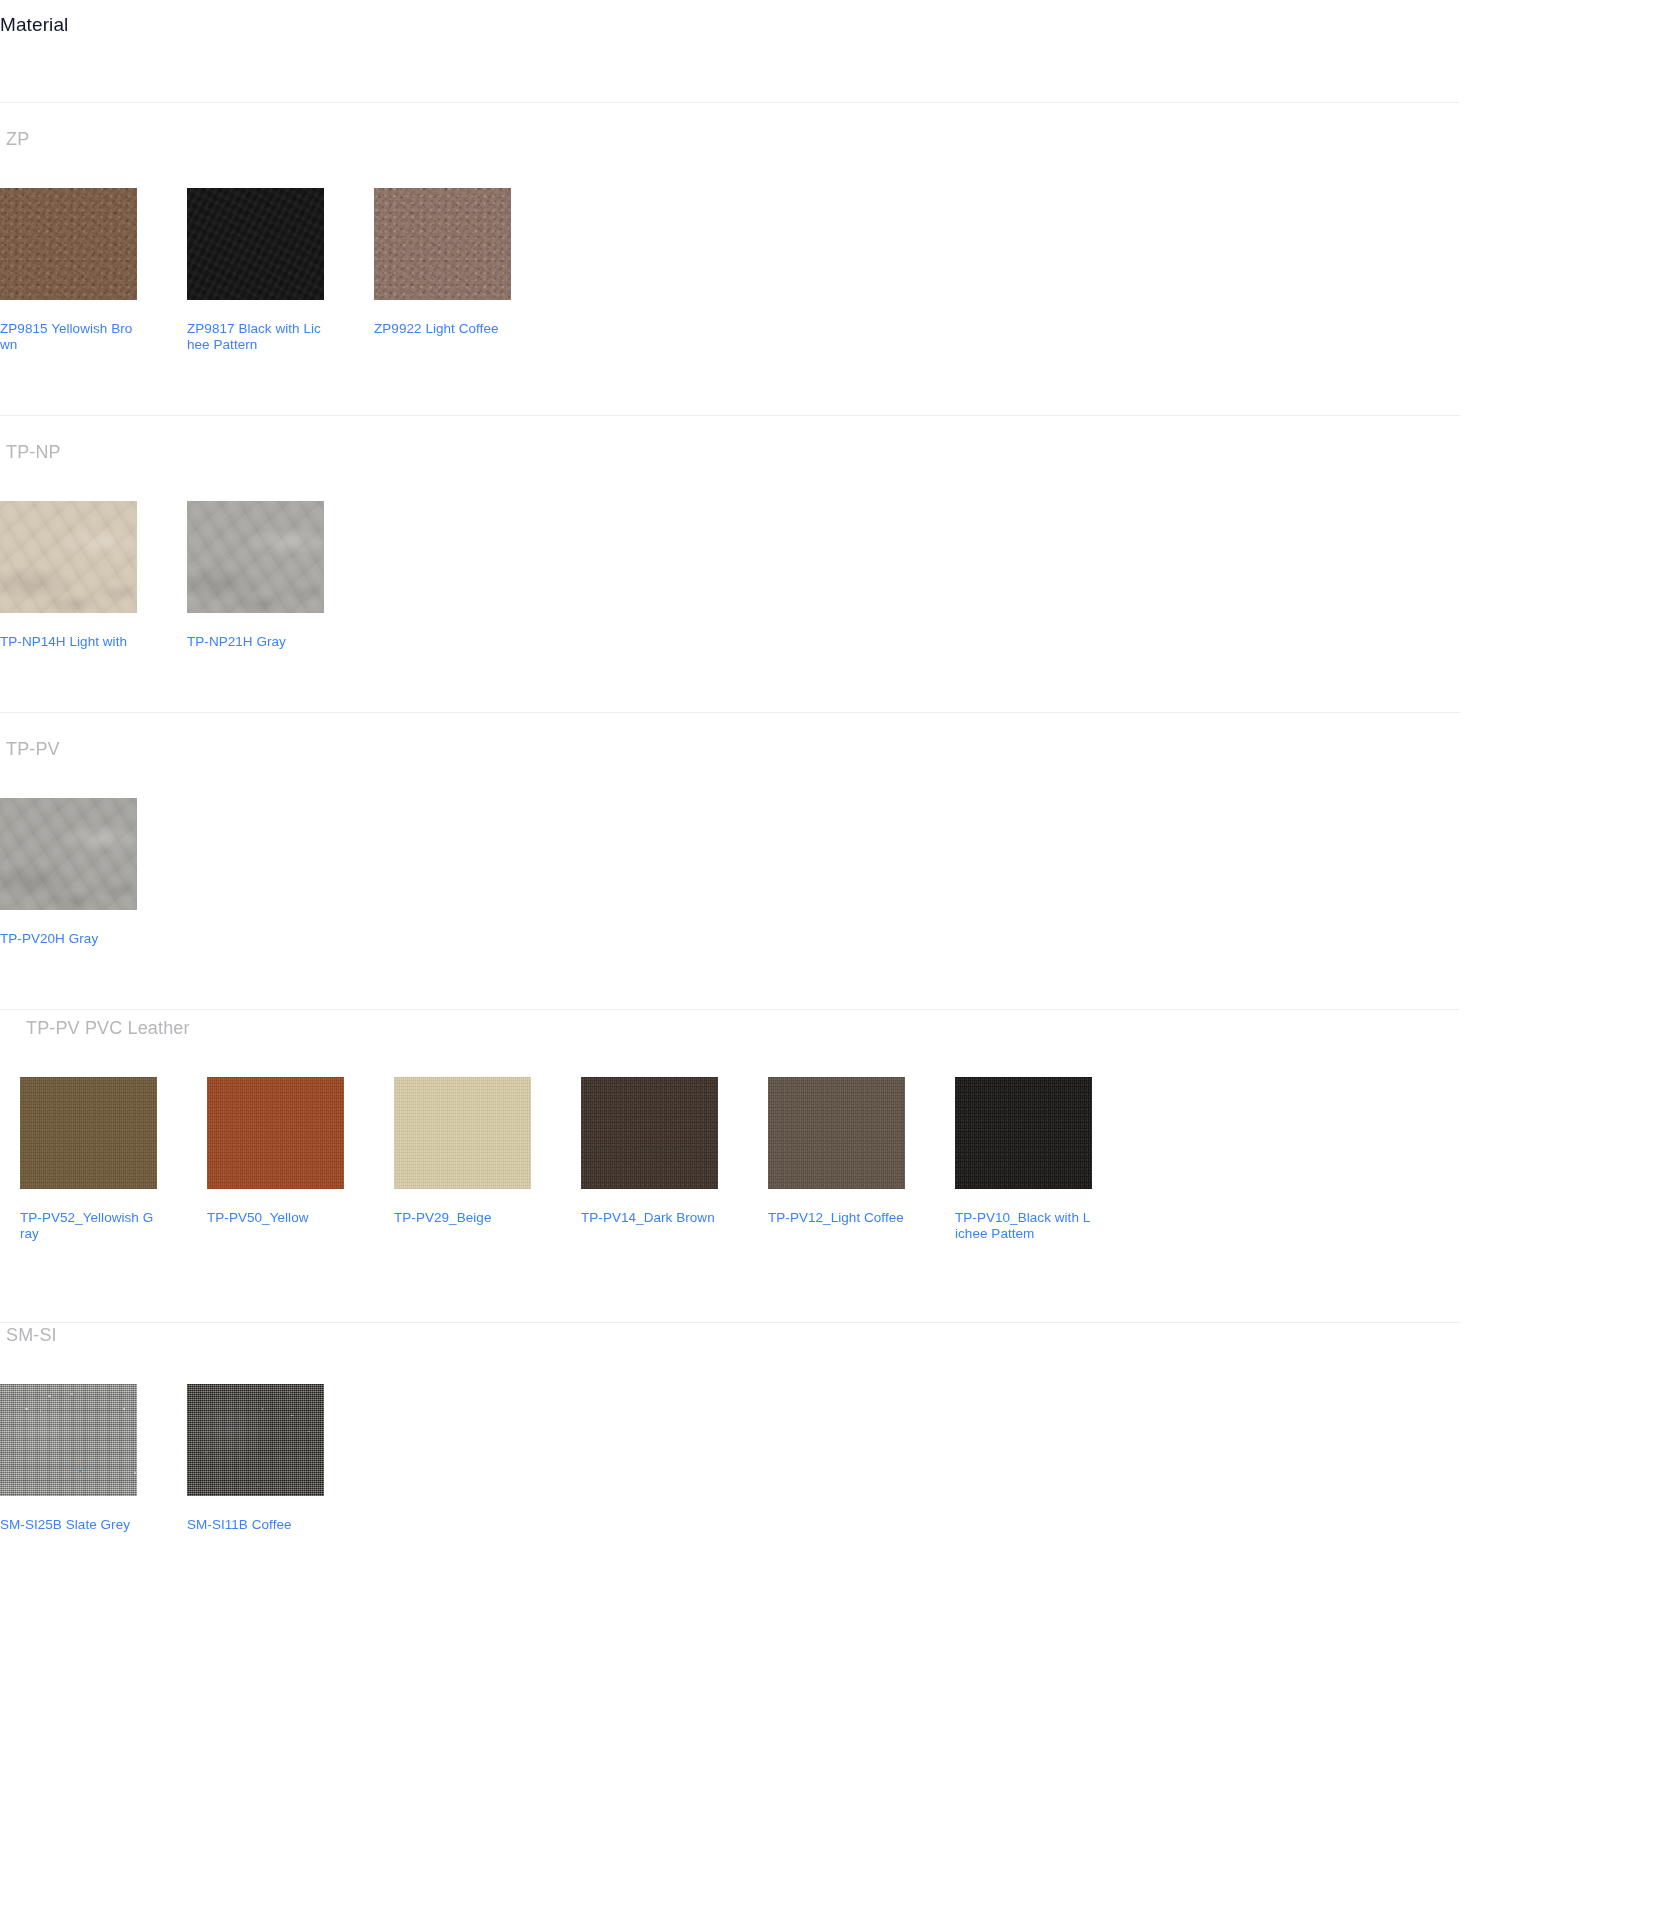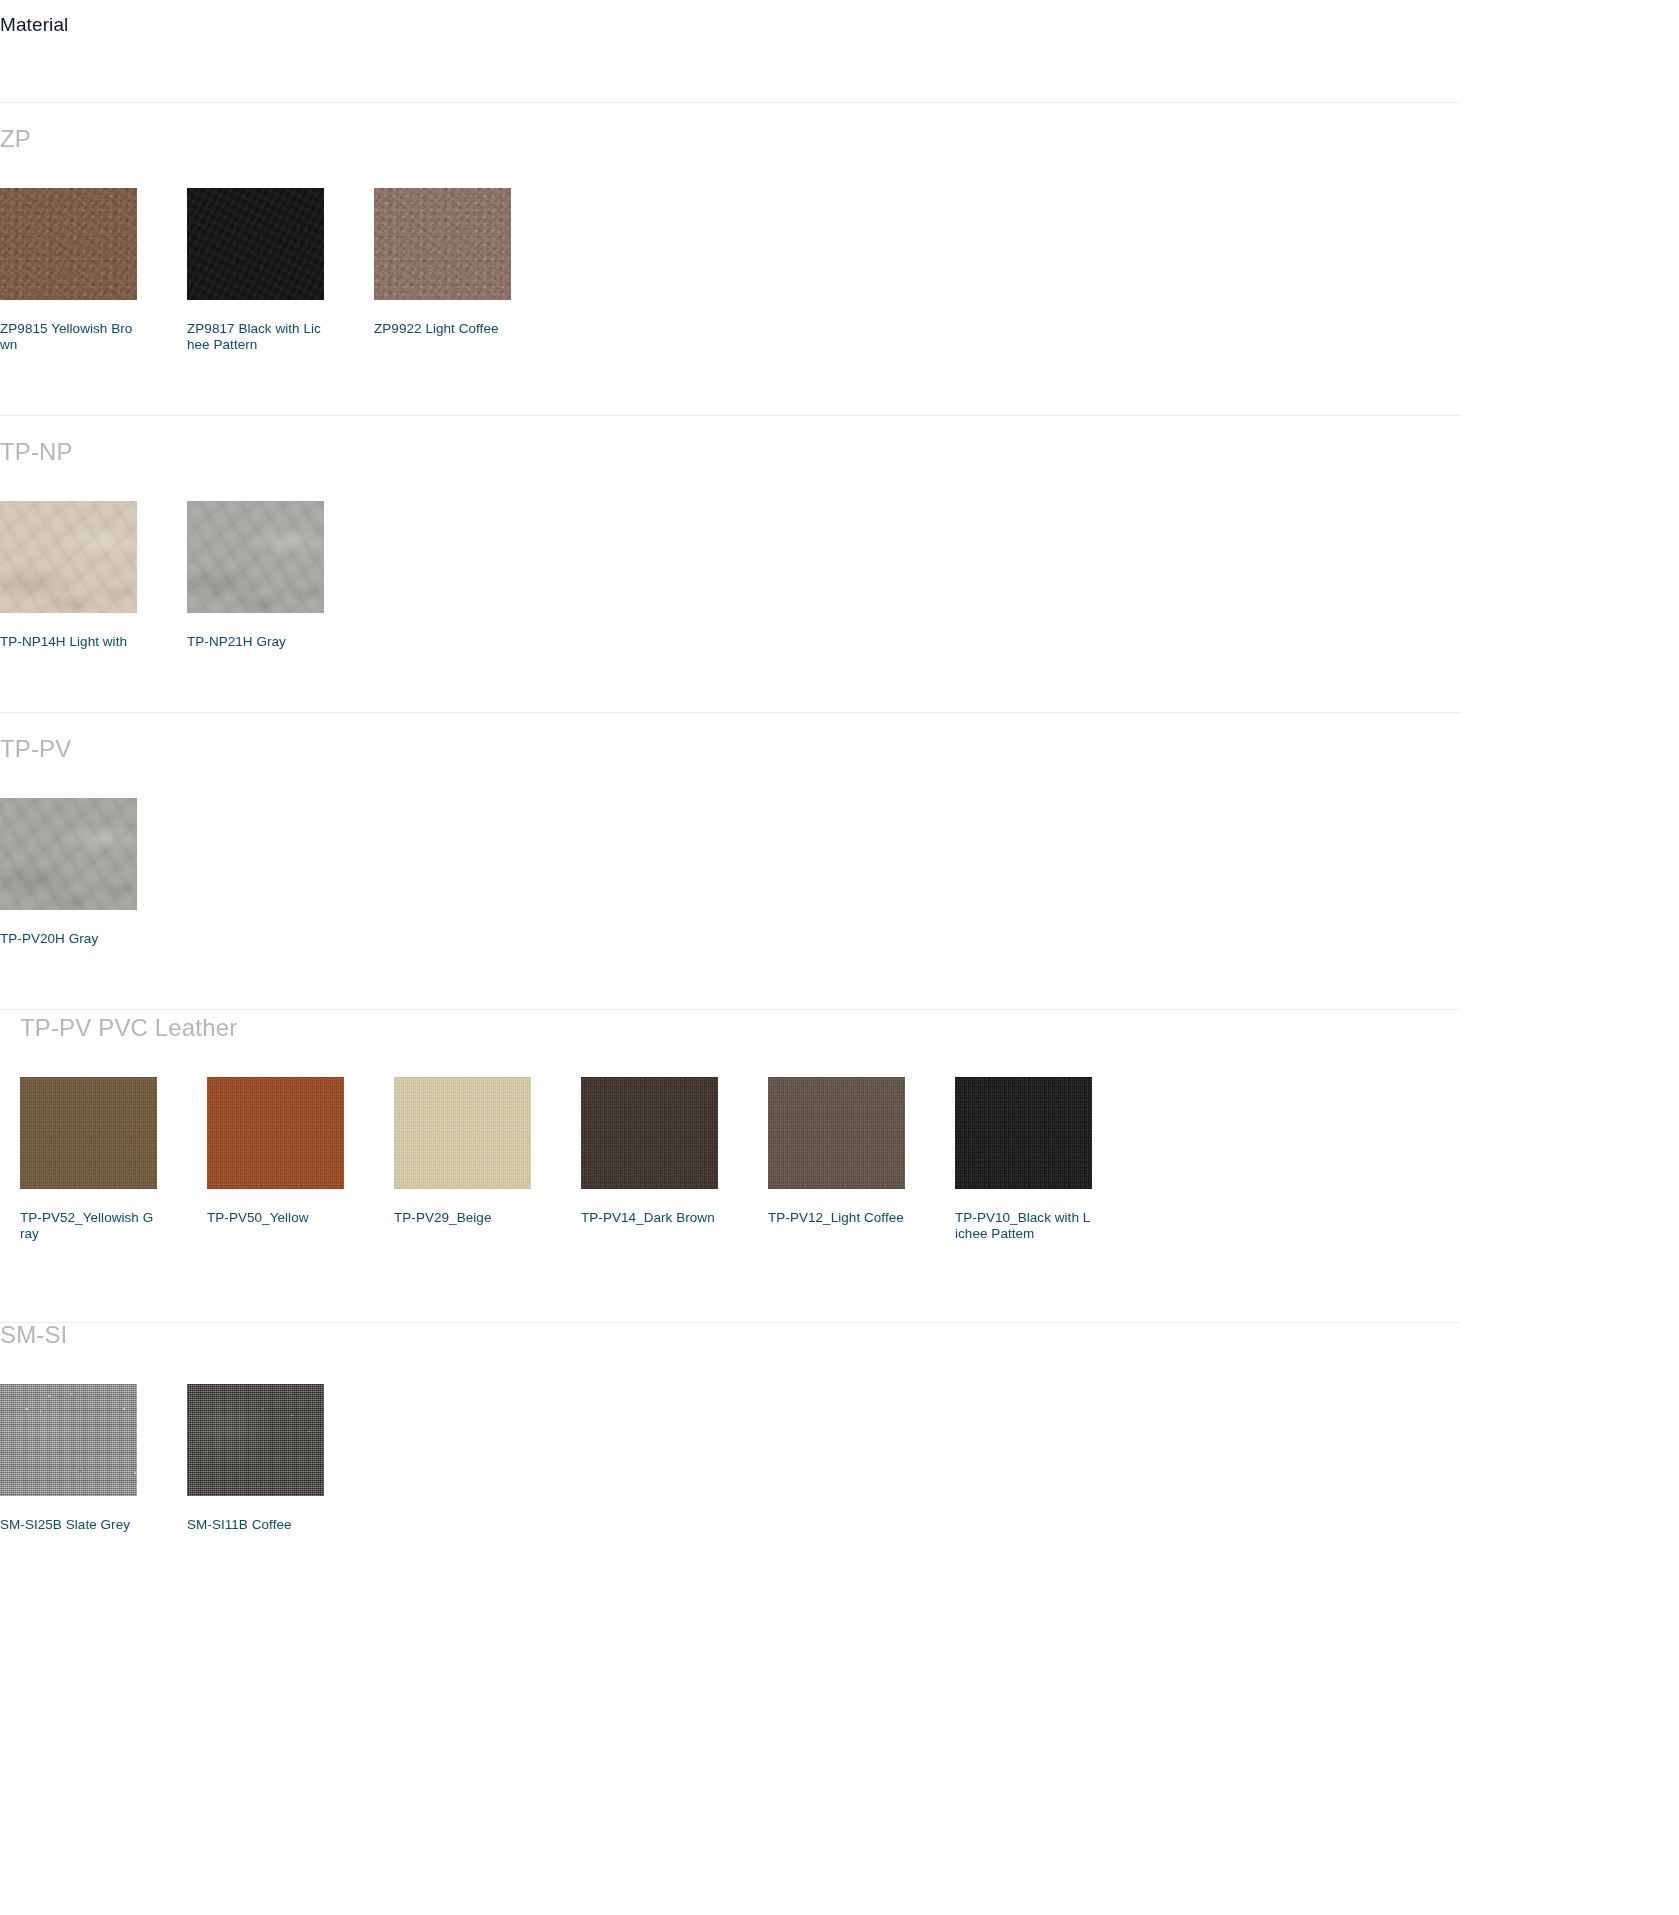--- a/index.html
+++ b/index.html
@@ -37,26 +37,27 @@
     background: #eeeeee;
   }
 
   .section {
     position: absolute;
     left: 0px;
     width: 1679px;
   }
 
   .section-header {
-    font-size: 24px;
+    font-size: 18px;
     line-height: 22px;
     color: #b6b6bb;
     letter-spacing: 0.15px;
     white-space: nowrap;
     margin: 0 0 38px 0;
+    padding-left: 6px;
   }
 
   .swatch-row {
     display: flex;
     flex-direction: row;
     align-items: flex-start;
     gap: 50px;
   }
 
   .swatch-cell {
@@ -70,21 +71,21 @@
     display: block;
     position: relative;
     overflow: hidden;
     background-repeat: repeat;
   }
 
   .swatch-label {
     margin-top: 21px;
     font-size: 13.5px;
     line-height: 16px;
-    color: #0c4a6e;
+    color: #3b82f6;
     letter-spacing: 0.05px;
     word-break: break-all;
     overflow-wrap: anywhere;
     white-space: normal;
   }
 
   
 
   
   .tex-pebble::after,

